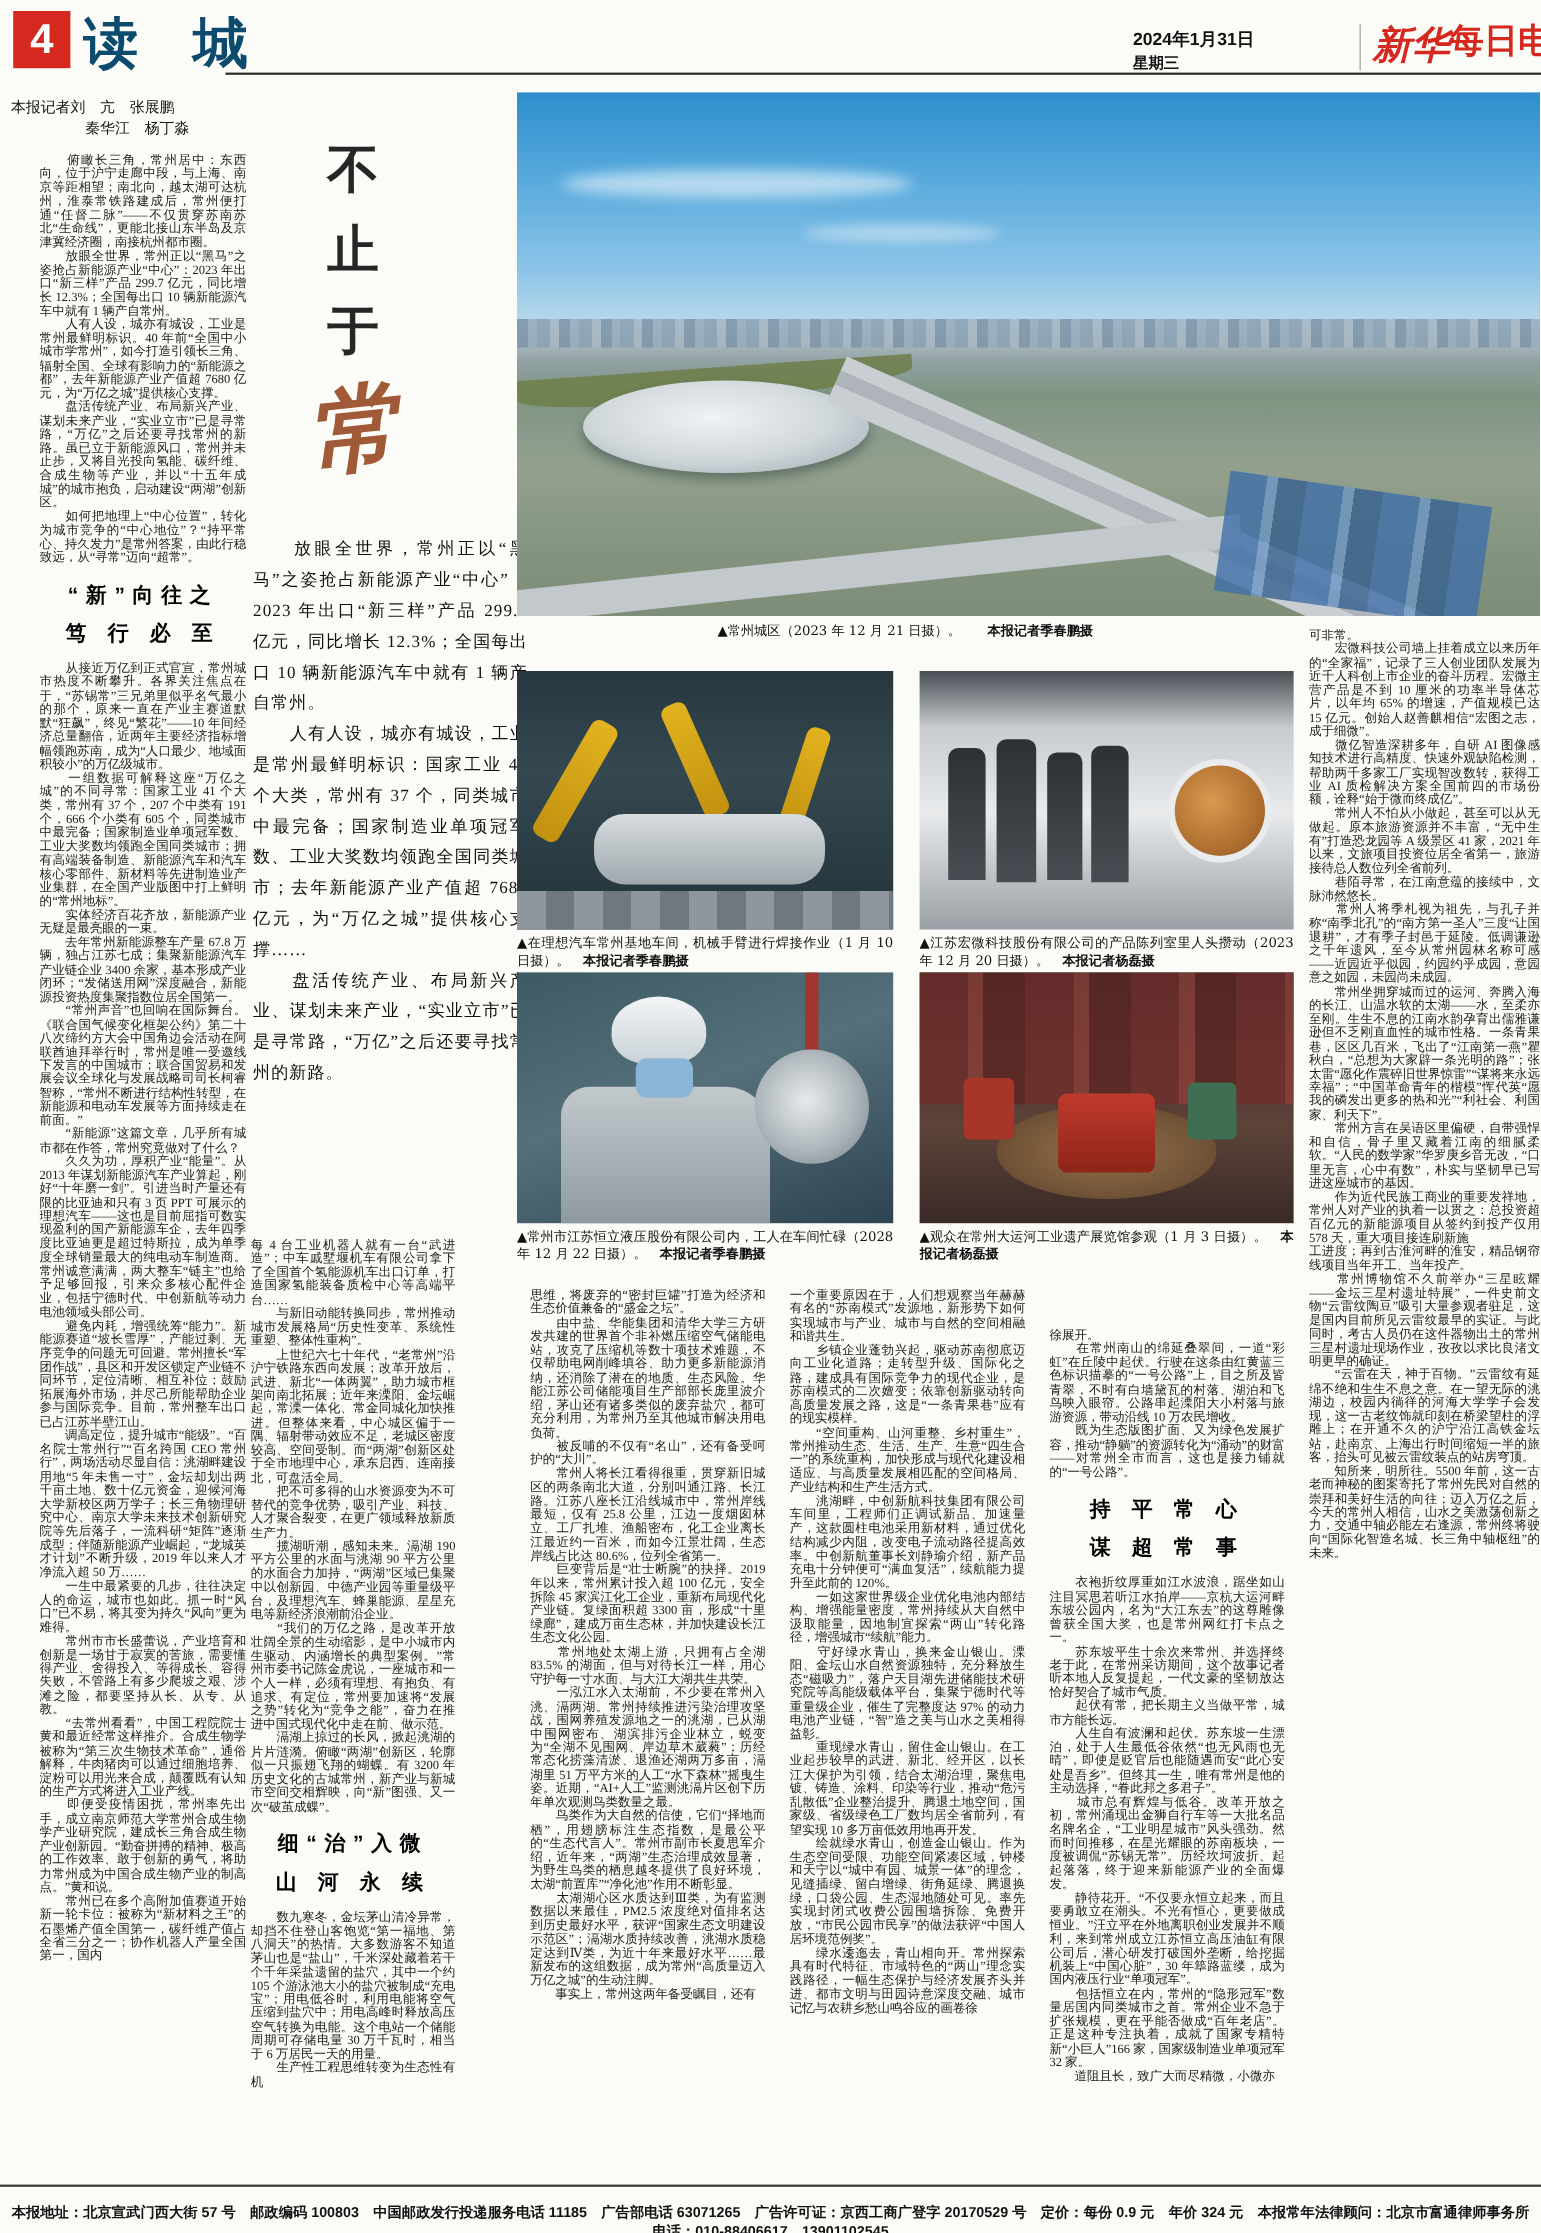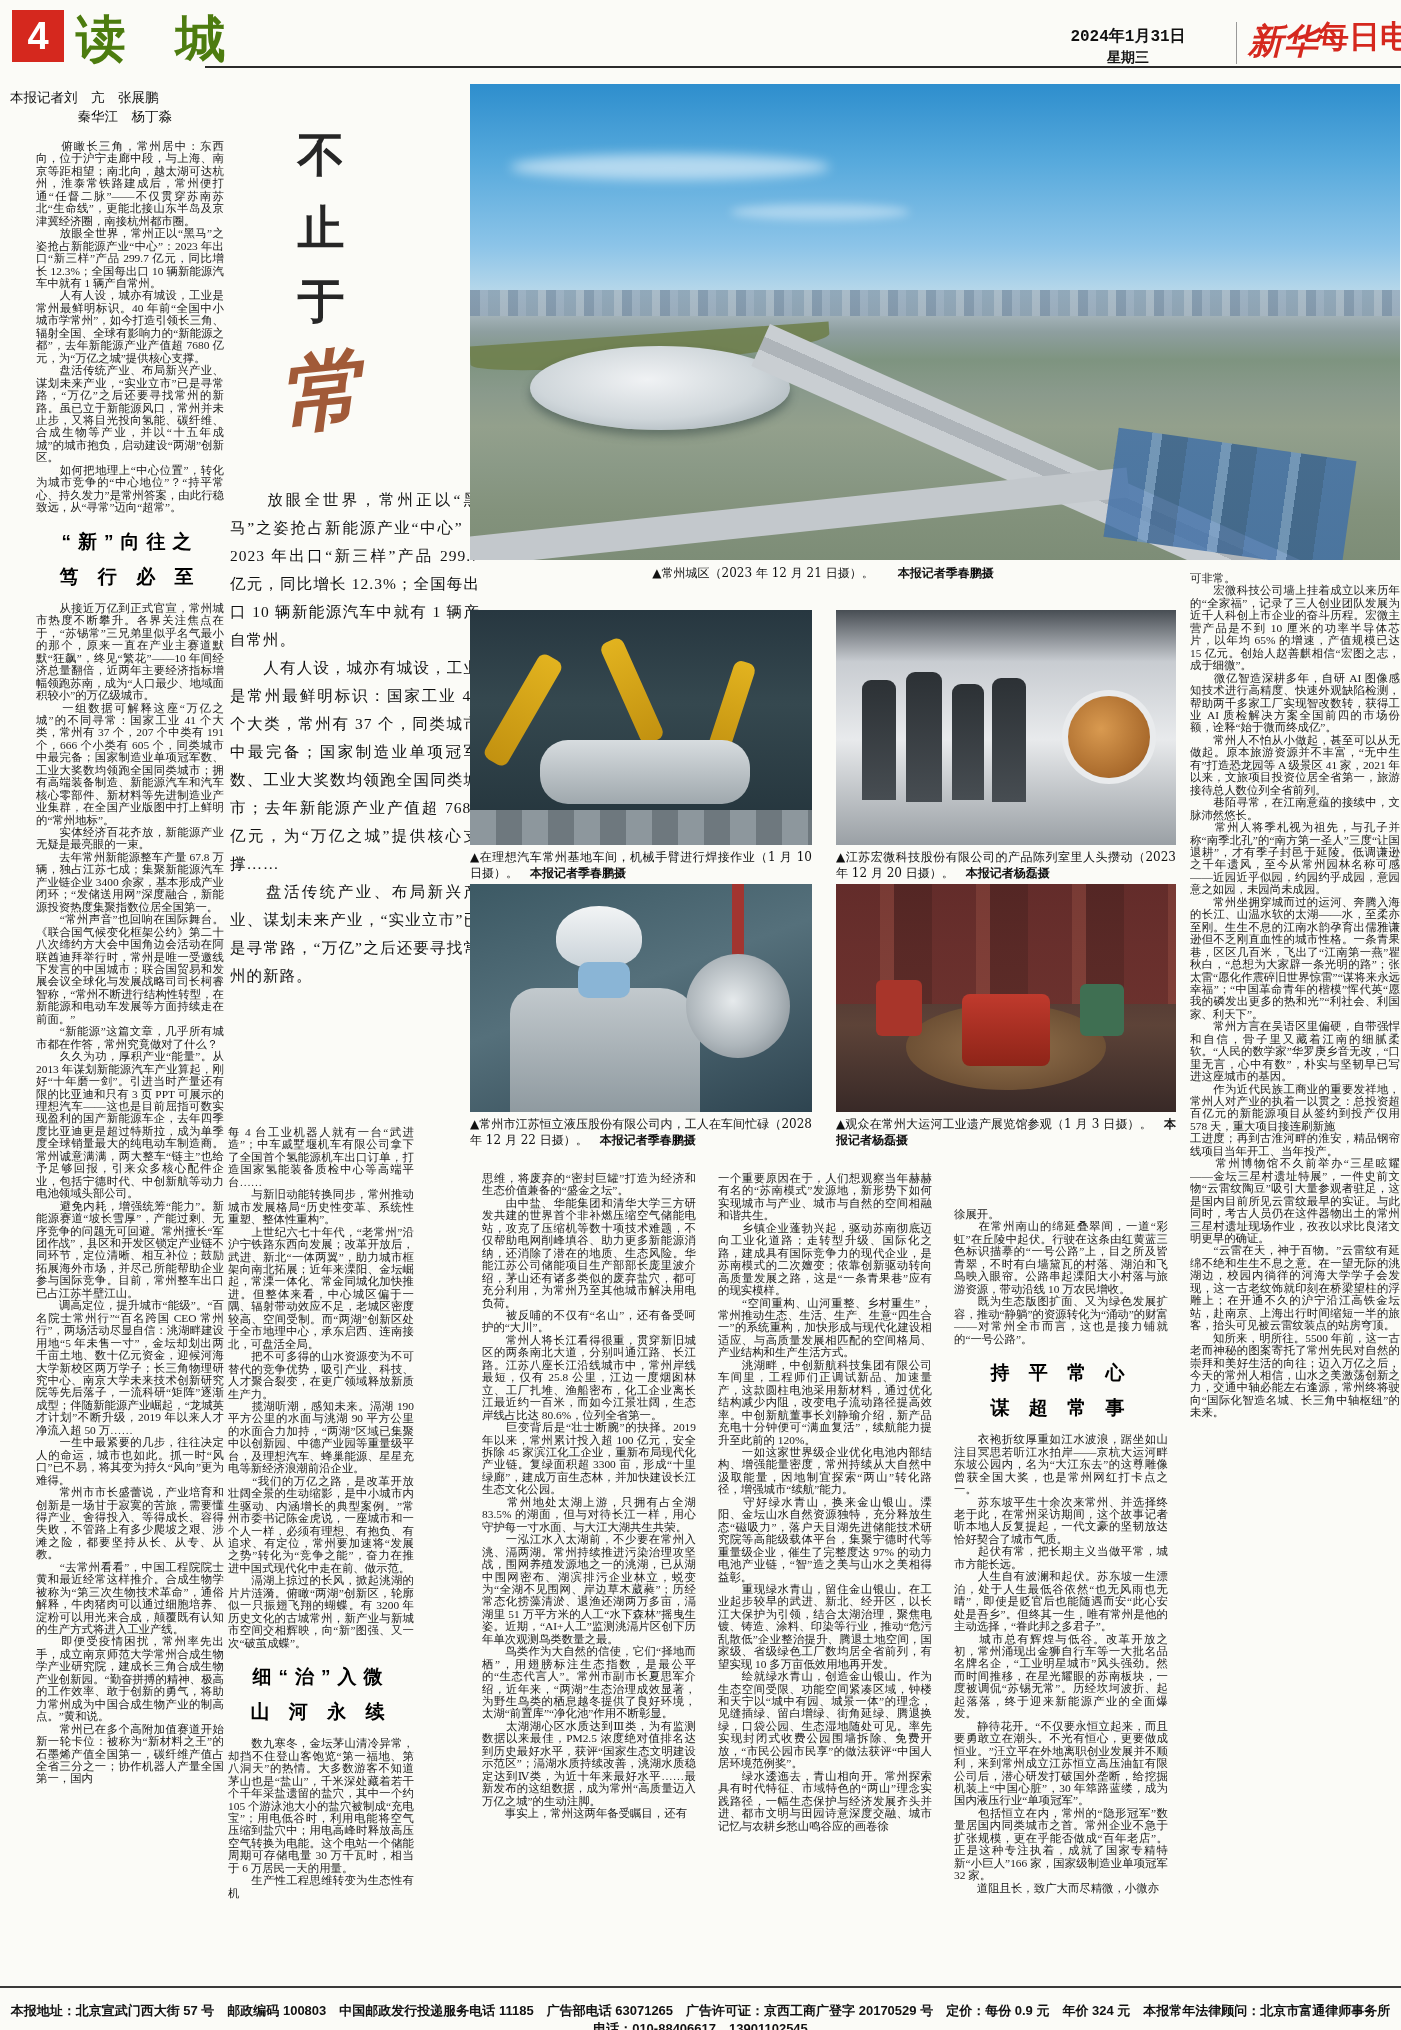--- a/index.html
+++ b/index.html
@@ -3,25 +3,25 @@
 <meta charset="utf-8">
 <style>
   html,body{margin:0;padding:0;background:#d9d9d4;}
   .page{position:relative;width:1401px;height:2030px;margin:0 auto;background:#fbfbf7;
         font-family:"Liberation Serif","DejaVu Serif",serif;color:#1b1b1b;overflow:hidden;}
   .abs{position:absolute;}
   
   .pageno{left:12px;top:10px;width:52px;height:52px;background:#d5281e;color:#fff;
           font-family:"Liberation Sans",sans-serif;font-weight:bold;font-size:38px;
           display:flex;align-items:center;justify-content:center;}
-  .section-title{left:76px;top:6px;font-size:50px;font-weight:900;color:#4d7c0f;
+  .section-title{left:76px;top:6px;font-size:50px;font-weight:900;color:#0c4a6e;
           letter-spacing:16px;font-family:"DejaVu Serif",serif;}
   .header-rule{left:205px;top:66px;width:1196px;height:2px;background:#2b2b2b;}
-  .datebox{left:1030px;top:26px;width:196px;text-align:center;
-           font-family:Liberation Mono, monospace;color:#111;}
+  .datebox{left:1030px;top:26px;width:196px;text-align:left;
+           font-family:Liberation Sans, sans-serif;color:#111;}
   .datebox .d1{font-size:16px;font-weight:bold;}
   .datebox .d2{font-size:14px;font-weight:bold;margin-top:2px;}
   .hdr-div{left:1236px;top:22px;width:1px;height:42px;background:#999;}
   .masthead{left:1248px;top:16px;color:#d5281e;white-space:nowrap;}
   .masthead .m1{font-size:35px;font-weight:bold;font-style:italic;font-family:"DejaVu Serif",serif;}
   .masthead .m2{font-size:31px;font-weight:900;font-family:"Liberation Sans",sans-serif;vertical-align:6px;}
   .byline{left:10px;top:88px;width:210px;font-weight:normal;font-size:13.5px;line-height:19px;color:#111;}
   
   .bodycol{font-size:11.4px;line-height:12.45px;text-align:justify;overflow:hidden;color:#191919;}
   .bodycol p{margin:0;}

